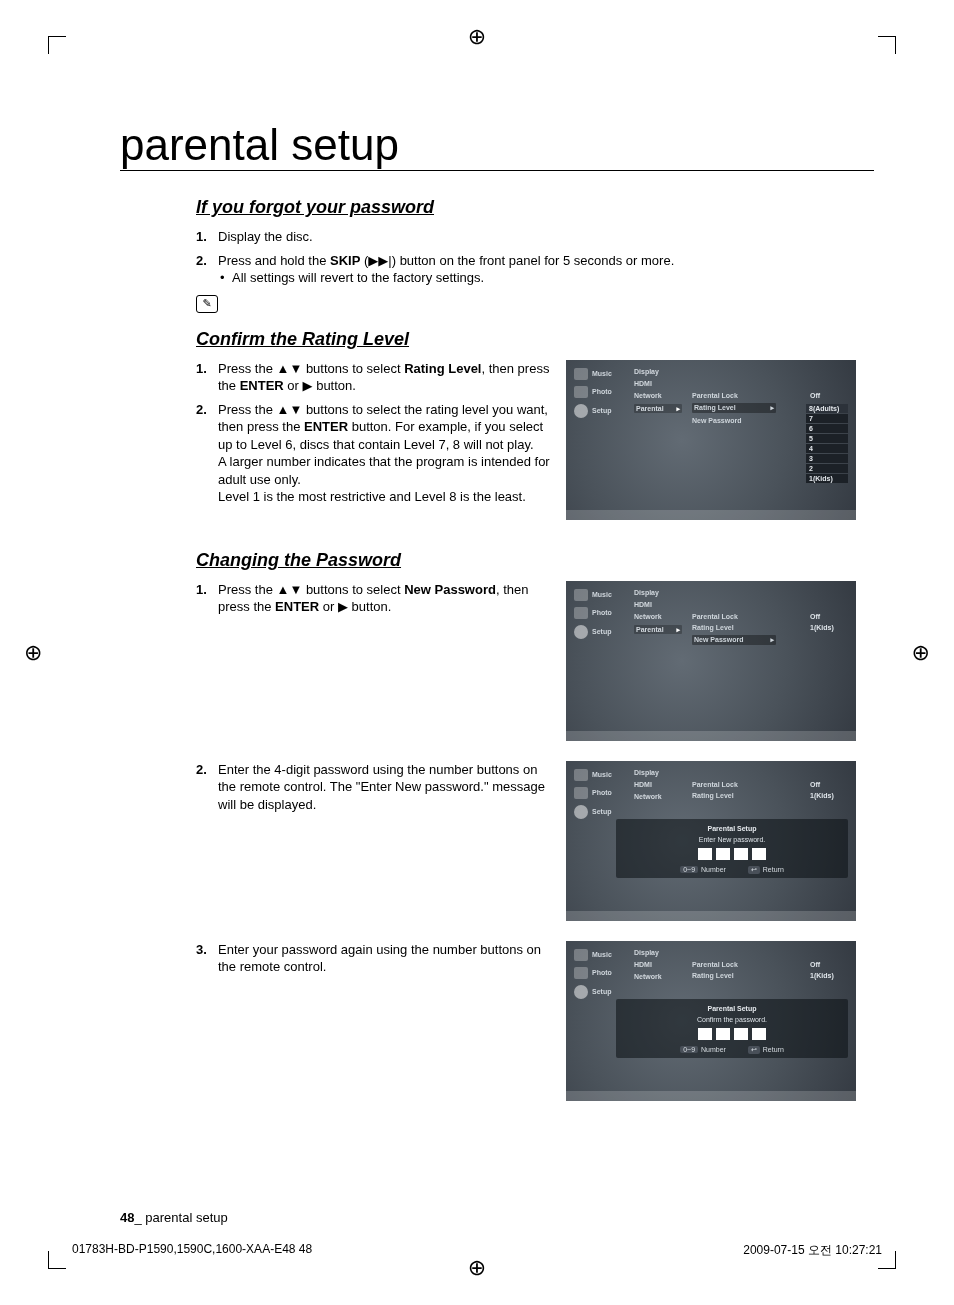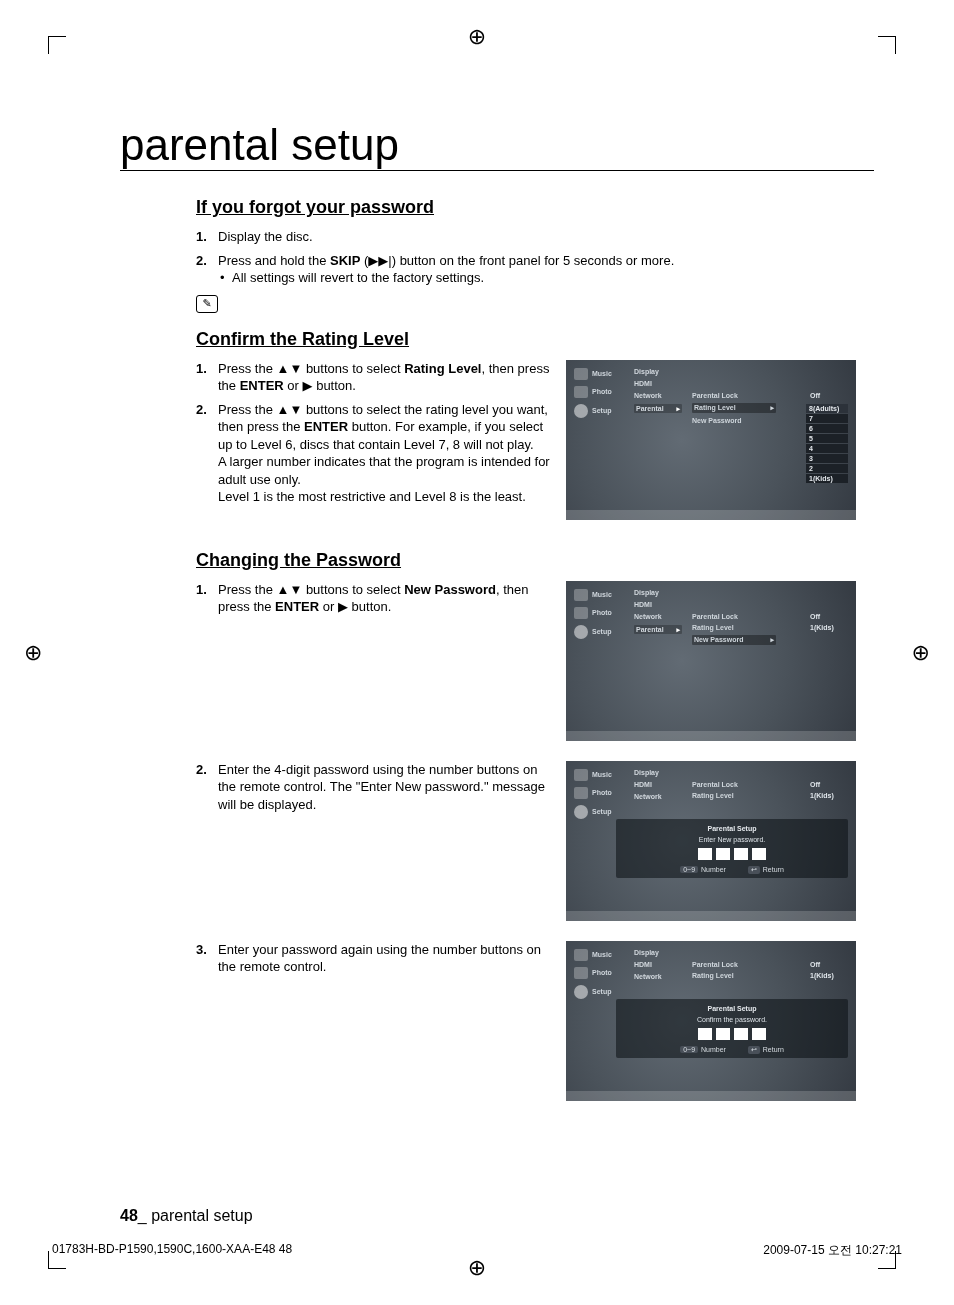--- a/index.html
+++ b/index.html
@@ -38,20 +38,21 @@
     border-bottom: 1px solid #000;
     margin-bottom: 26px;
   }
   .content { margin-left: 76px; }
   h2.section {
     font-size: 18px;
     font-weight: bold;
     text-decoration: underline;
     margin-bottom: 10px;
     margin-top: 6px;
+    font-style: italic;
   }
   .row { display: flex; gap: 14px; margin-bottom: 20px; }
   .textcol { flex: 0 0 356px; }
   .imgcol { flex: 1; }
 
   ol.steps { list-style: none; padding: 0; margin: 0 0 8px 0; }
   ol.steps > li { margin-bottom: 6px; padding-left: 22px; position: relative; line-height: 1.35; }
   ol.steps > li .num { position: absolute; left: 0; font-weight: bold; }
   .note-row { display: flex; align-items: flex-start; gap: 14px; margin: 8px 0 16px 0; }
   .note-icon { width: 22px; height: 18px; border: 1.4px solid #000; border-radius: 3px; display: flex; align-items: center; justify-content: center; font-size: 11px; }
@@ -92,24 +93,24 @@
     border-radius: 2px;
     padding: 6px 6px 4px;
   }
   .ui .dialog .dtitle { text-align: center; font-weight: bold; margin-bottom: 4px; color: #e6eaee; }
   .ui .dialog .dmsg { text-align: center; color: #dde3e8; margin-bottom: 5px; }
   .ui .dialog .pins { display: flex; justify-content: center; gap: 4px; margin-bottom: 6px; }
   .ui .dialog .pin { width: 14px; height: 12px; background: #fff; }
   .ui .dialog .hints { display: flex; justify-content: center; gap: 22px; color: #d7dde2; }
   .ui .dialog .hint .k { display: inline-block; background: #495059; border-radius: 2px; padding: 0 3px; margin-right: 3px; }
 
-  .page-footer { position: absolute; bottom: 0; left: 0; font-size: 16px; margin-top: 23px; }
+  .page-footer { position: absolute; bottom: 0; left: 0; font-size: 13px; margin-top: 23px; }
   .page-footer .pnum { font-weight: bold; }
 
-  .meta-footer { position: absolute; bottom: 46px; left: 0; right: 0; display: flex; justify-content: space-between; padding: 0 52px; font-size: 12px; color: #000; }
+  .meta-footer { position: absolute; bottom: 46px; left: 0; right: 0; display: flex; justify-content: space-between; padding: 0 72px; font-size: 12px; color: #000; }
 </style>
 </head>
 <body>
 
 <div class="crop-tl"></div>
 <div class="crop-tr"></div>
 <div class="crop-bl"></div>
 <div class="crop-br"></div>
 <div class="regmark reg-top">⊕</div>
 <div class="regmark reg-left">⊕</div>

